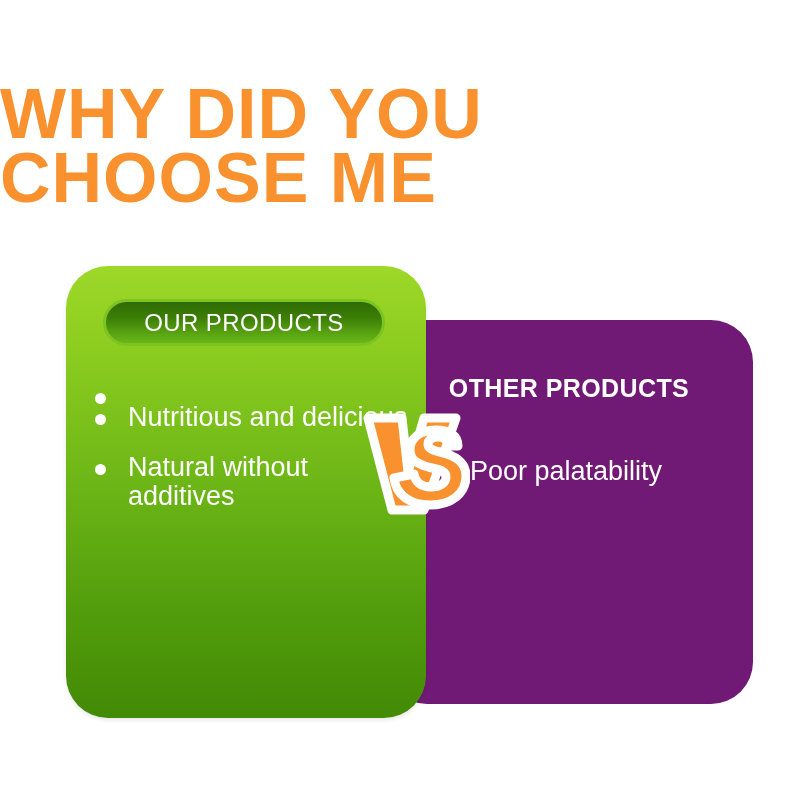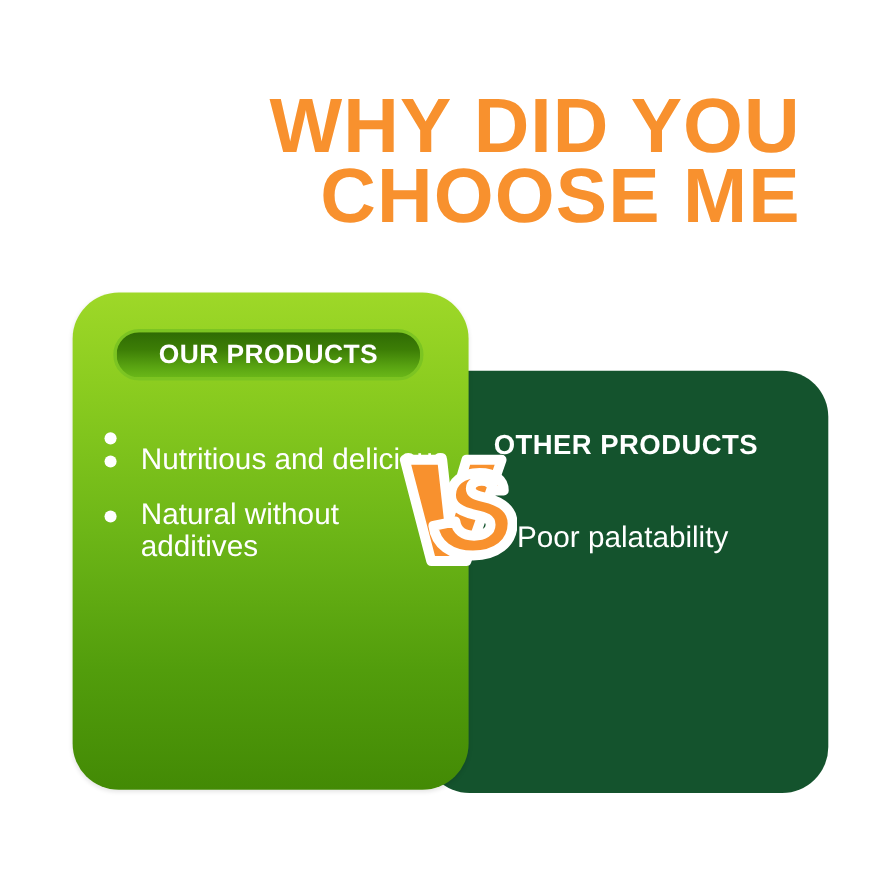--- a/index.html
+++ b/index.html
@@ -20,41 +20,41 @@
     height: 800px;
     background: #ffffff;
   }
 
   
   #title-block {
     position: absolute;
     left: 0;
     top: 82px;
     width: 728px;
-    text-align: right;
+    text-align: left;
     line-height: 0.92;
   }
   .title-line {
     display: block;
     font-family: "Liberation Sans", sans-serif;
     font-weight: bold;
     font-size: 70px;
     letter-spacing: 1px;
     color: #F8912E;
     white-space: nowrap;
   }
 
   
   #gray-card {
     position: absolute;
     left: 385px;
-    top: 337px;
+    top: 320px;
     width: 368px;
     height: 384px;
-    background: #14532d;
+    background: #701a75;
     border-radius: 42px;
   }
   #other-title {
     position: absolute;
     left: 0;
     top: 54px;
     width: 368px;
     text-align: center;
     font-weight: bold;
     font-size: 25px;
@@ -95,21 +95,21 @@
     height: 47px;
     border-radius: 24px;
     background: linear-gradient(to bottom, #2f6b04 0%, #3c7d06 38%, #5aa512 78%, #6ab718 100%);
     border: 3px solid #7cc422;
     box-sizing: border-box;
     display: flex;
     align-items: center;
     justify-content: center;
   }
   #our-pill-label {
-    font-weight: bold;
+    font-weight: normal;
     font-size: 24px;
     letter-spacing: 0.4px;
     color: #ffffff;
   }
   #our-list {
     position: absolute;
     left: 22px;
     top: 116px;
     width: 330px;
   }

